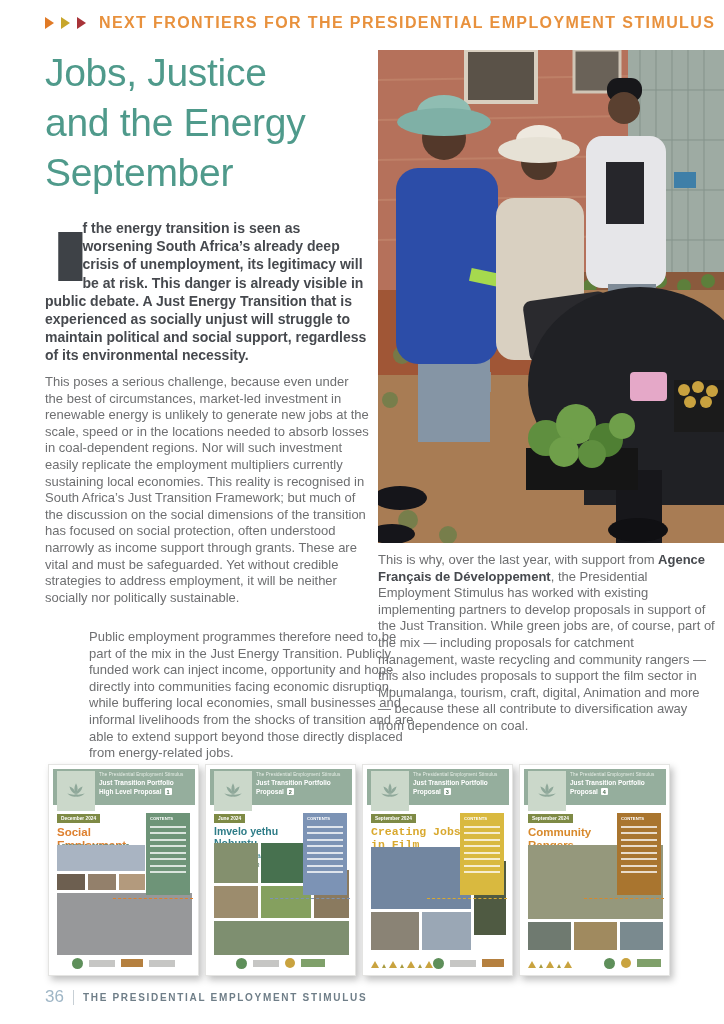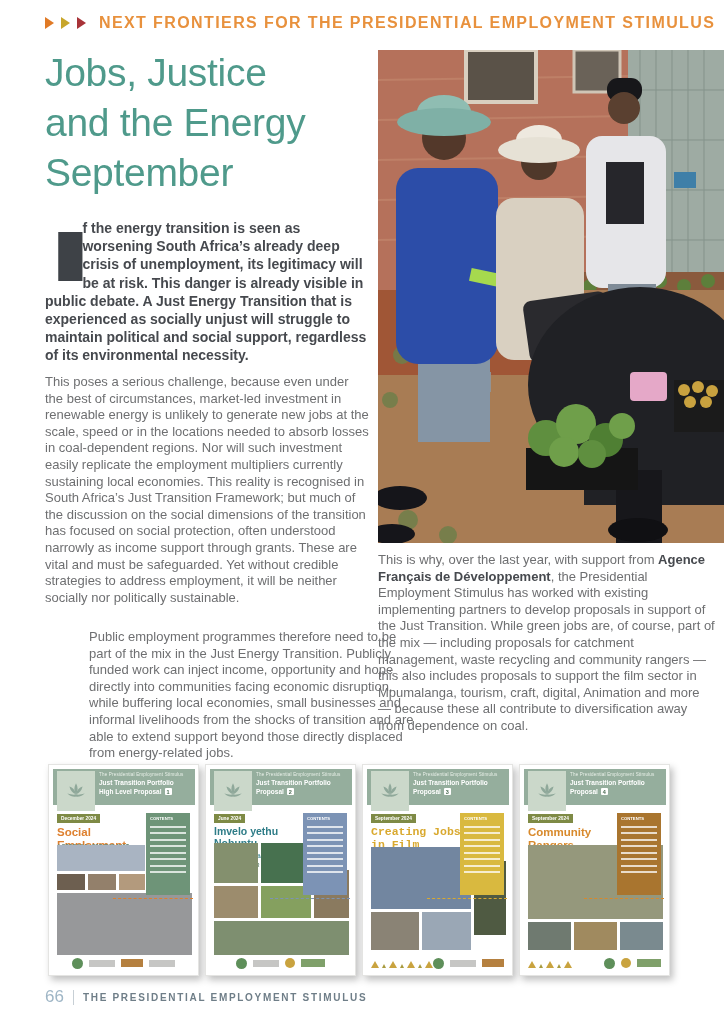--- a/index.html
+++ b/index.html
@@ -405,18 +405,18 @@
       <div class="cover-logos" style="justify-content:flex-end;">
         <span class="lg-flower"></span>
           <span class="lg-emblem"></span>
           <span class="lg-green"></span>
       </div>
     </div>
 
   </div>
 
   <div class="footer">
-    <span class="page-num">66</span>
+    <span class="page-num">36</span>
     <span class="foot-div"></span>
     <span class="foot-title">THE PRESIDENTIAL EMPLOYMENT STIMULUS</span>
   </div>
 
 </div>
 
 </body></html>

